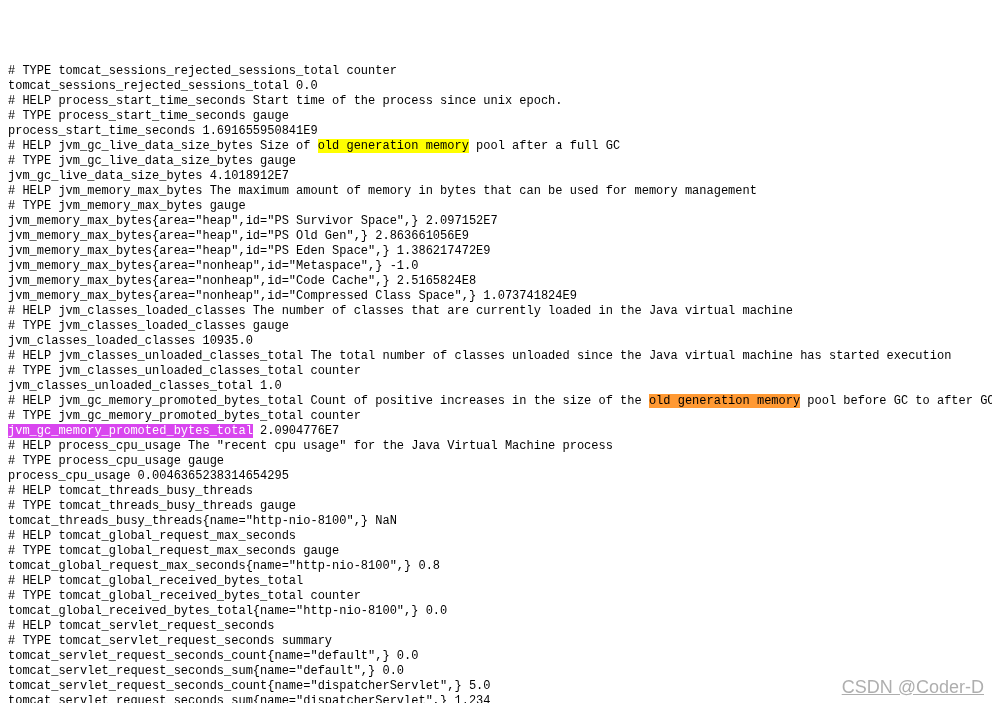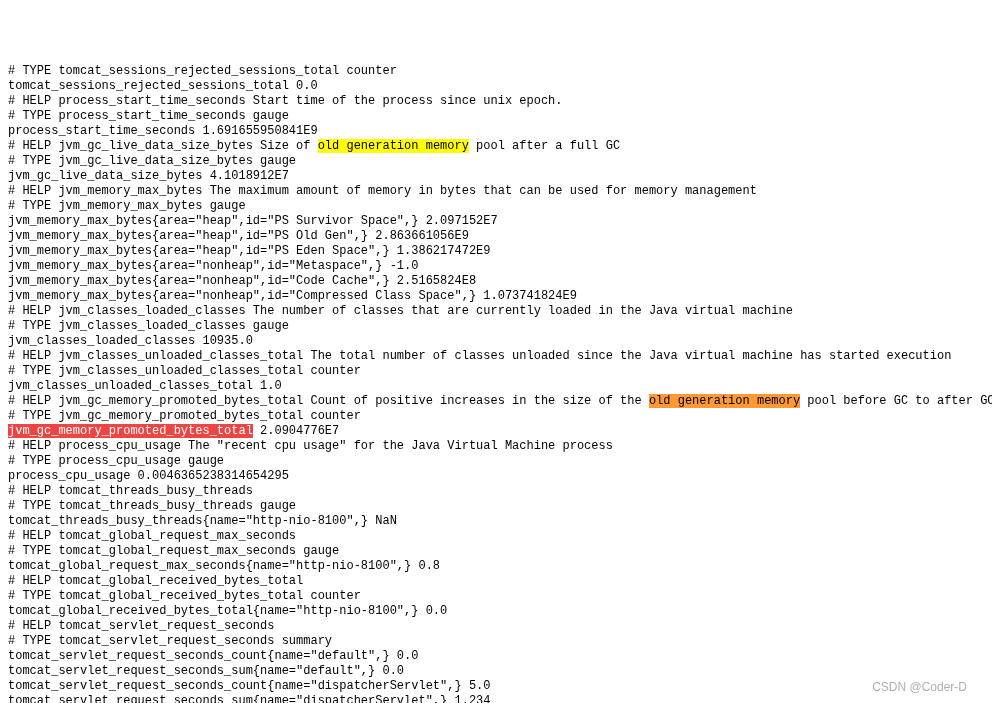--- a/index.html
+++ b/index.html
@@ -13,29 +13,30 @@
     white-space: pre;
     overflow: hidden;
     width: 992px;
     height: 703px;
     box-sizing: border-box;
     position: relative;
   }
   .ln { display: block; }
   .hl-yellow { background: #ffff00; }
   .hl-orange { background: #ff9933; }
-  .hl-blue   { background: #ef4444; color: #ffffff; }
+  .hl-blue   { background: #d946ef; color: #ffffff; }
   .watermark {
     position: absolute;
-    right: 25px;
+    right: 8px;
     bottom: 8px;
     font-family: Arial, sans-serif;
-    font-size: 12px;
+    font-size: 18px;
     color: rgba(120,120,120,0.6);
     white-space: nowrap;
+    text-decoration: underline;
   }
 </style>
 </head>
 <body>
 
 
 
 <div id="content"><span class="ln"><span># TYPE tomcat_sessions_rejected_sessions_total counter</span></span><span class="ln"><span>tomcat_sessions_rejected_sessions_total 0.0</span></span><span class="ln"><span># HELP process_start_time_seconds Start time of the process since unix epoch.</span></span><span class="ln"><span># TYPE process_start_time_seconds gauge</span></span><span class="ln"><span>process_start_time_seconds 1.691655950841E9</span></span><span class="ln"><span># HELP jvm_gc_live_data_size_bytes Size of </span><span class="hl-yellow">old generation memory</span><span> pool after a full GC</span></span><span class="ln"><span># TYPE jvm_gc_live_data_size_bytes gauge</span></span><span class="ln"><span>jvm_gc_live_data_size_bytes 4.1018912E7</span></span><span class="ln"><span># HELP jvm_memory_max_bytes The maximum amount of memory in bytes that can be used for memory management</span></span><span class="ln"><span># TYPE jvm_memory_max_bytes gauge</span></span><span class="ln"><span>jvm_memory_max_bytes{area="heap",id="PS Survivor Space",} 2.097152E7</span></span><span class="ln"><span>jvm_memory_max_bytes{area="heap",id="PS Old Gen",} 2.863661056E9</span></span><span class="ln"><span>jvm_memory_max_bytes{area="heap",id="PS Eden Space",} 1.386217472E9</span></span><span class="ln"><span>jvm_memory_max_bytes{area="nonheap",id="Metaspace",} -1.0</span></span><span class="ln"><span>jvm_memory_max_bytes{area="nonheap",id="Code Cache",} 2.5165824E8</span></span><span class="ln"><span>jvm_memory_max_bytes{area="nonheap",id="Compressed Class Space",} 1.073741824E9</span></span><span class="ln"><span># HELP jvm_classes_loaded_classes The number of classes that are currently loaded in the Java virtual machine</span></span><span class="ln"><span># TYPE jvm_classes_loaded_classes gauge</span></span><span class="ln"><span>jvm_classes_loaded_classes 10935.0</span></span><span class="ln"><span># HELP jvm_classes_unloaded_classes_total The total number of classes unloaded since the Java virtual machine has started execution</span></span><span class="ln"><span># TYPE jvm_classes_unloaded_classes_total counter</span></span><span class="ln"><span>jvm_classes_unloaded_classes_total 1.0</span></span><span class="ln"><span># HELP jvm_gc_memory_promoted_bytes_total Count of positive increases in the size of the </span><span class="hl-orange">old generation memory</span><span> pool before GC to after GC</span></span><span class="ln"><span># TYPE jvm_gc_memory_promoted_bytes_total counter</span></span><span class="ln"><span class="hl-blue">jvm_gc_memory_promoted_bytes_total</span><span> 2.0904776E7</span></span><span class="ln"><span># HELP process_cpu_usage The "recent cpu usage" for the Java Virtual Machine process</span></span><span class="ln"><span># TYPE process_cpu_usage gauge</span></span><span class="ln"><span>process_cpu_usage 0.0046365238314654295</span></span><span class="ln"><span># HELP tomcat_threads_busy_threads</span></span><span class="ln"><span># TYPE tomcat_threads_busy_threads gauge</span></span><span class="ln"><span>tomcat_threads_busy_threads{name="http-nio-8100",} NaN</span></span><span class="ln"><span># HELP tomcat_global_request_max_seconds</span></span><span class="ln"><span># TYPE tomcat_global_request_max_seconds gauge</span></span><span class="ln"><span>tomcat_global_request_max_seconds{name="http-nio-8100",} 0.8</span></span><span class="ln"><span># HELP tomcat_global_received_bytes_total</span></span><span class="ln"><span># TYPE tomcat_global_received_bytes_total counter</span></span><span class="ln"><span>tomcat_global_received_bytes_total{name="http-nio-8100",} 0.0</span></span><span class="ln"><span># HELP tomcat_servlet_request_seconds</span></span><span class="ln"><span># TYPE tomcat_servlet_request_seconds summary</span></span><span class="ln"><span>tomcat_servlet_request_seconds_count{name="default",} 0.0</span></span><span class="ln"><span>tomcat_servlet_request_seconds_sum{name="default",} 0.0</span></span><span class="ln"><span>tomcat_servlet_request_seconds_count{name="dispatcherServlet",} 5.0</span></span><span class="ln"><span>tomcat_servlet_request_seconds_sum{name="dispatcherServlet",} 1.234</span></span></div>
 <div class="watermark">CSDN @Coder-D</div>
 

